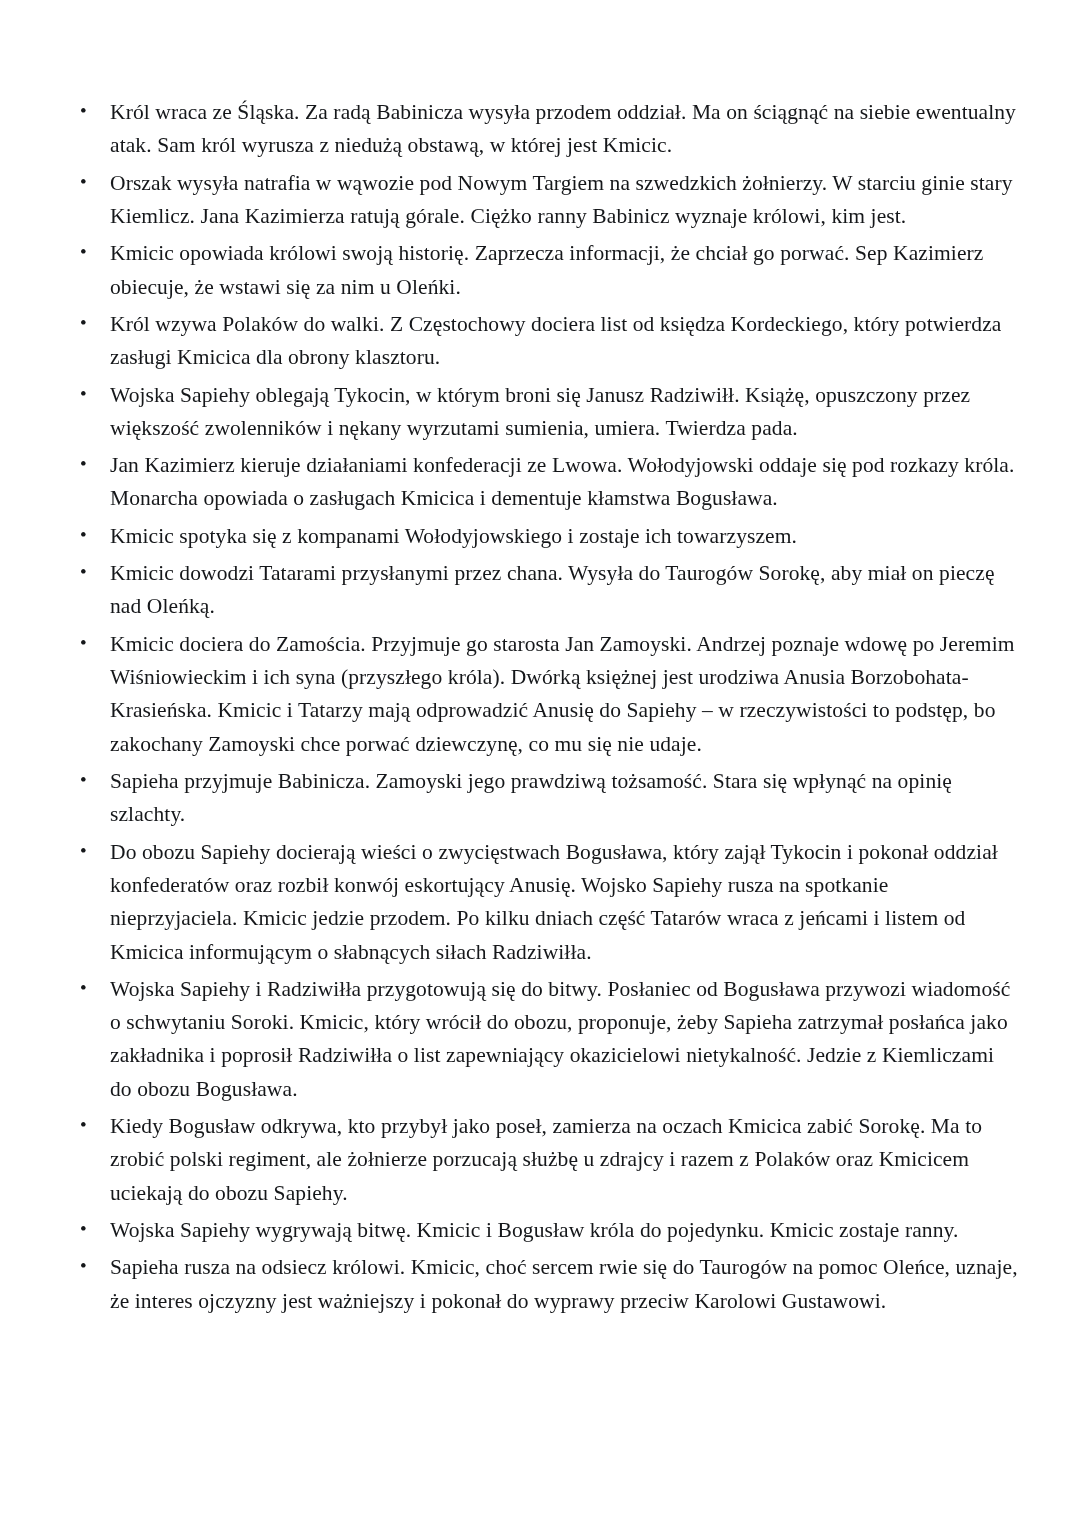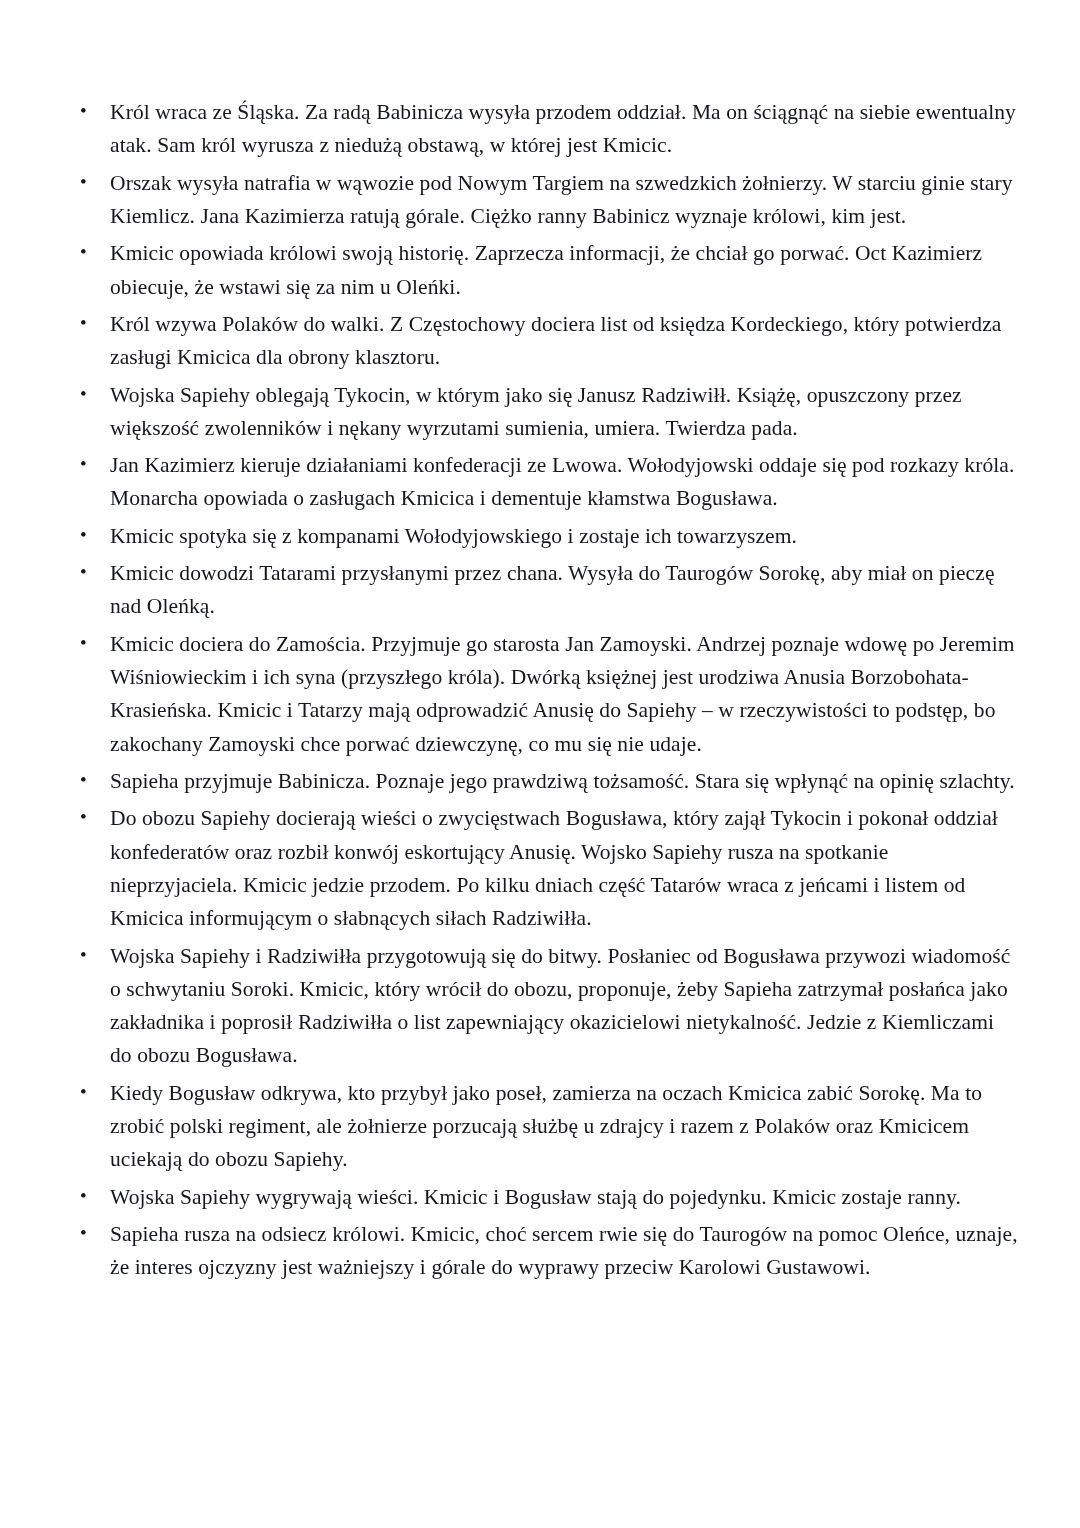--- a/index.html
+++ b/index.html
@@ -55,64 +55,64 @@
     <li class="summary-item">
       <span class="bullet">•</span>
       <span class="text">Król wraca ze Śląska. Za radą Babinicza wysyła przodem oddział. Ma on ściągnąć na siebie ewentualny atak. Sam król wyrusza z niedużą obstawą, w której jest Kmicic.</span>
     </li>
     <li class="summary-item">
       <span class="bullet">•</span>
       <span class="text">Orszak wysyła natrafia w wąwozie pod Nowym Targiem na szwedzkich żołnierzy. W starciu ginie stary Kiemlicz. Jana Kazimierza ratują górale. Ciężko ranny Babinicz wyznaje królowi, kim jest.</span>
     </li>
     <li class="summary-item">
       <span class="bullet">•</span>
-      <span class="text">Kmicic opowiada królowi swoją historię. Zaprzecza informacji, że chciał go porwać. Oct Kazimierz obiecuje, że wstawi się za nim u Oleńki.</span>
+      <span class="text">Kmicic opowiada królowi swoją historię. Zaprzecza informacji, że chciał go porwać. Sep Kazimierz obiecuje, że wstawi się za nim u Oleńki.</span>
     </li>
     <li class="summary-item">
       <span class="bullet">•</span>
       <span class="text">Król wzywa Polaków do walki. Z Częstochowy dociera list od księdza Kordeckiego, który potwierdza zasługi Kmicica dla obrony klasztoru.</span>
     </li>
     <li class="summary-item">
       <span class="bullet">•</span>
-      <span class="text">Wojska Sapiehy oblegają Tykocin, w którym jako się Janusz Radziwiłł. Książę, opuszczony przez większość zwolenników i nękany wyrzutami sumienia, umiera. Twierdza pada.</span>
+      <span class="text">Wojska Sapiehy oblegają Tykocin, w którym broni się Janusz Radziwiłł. Książę, opuszczony przez większość zwolenników i nękany wyrzutami sumienia, umiera. Twierdza pada.</span>
     </li>
     <li class="summary-item">
       <span class="bullet">•</span>
       <span class="text">Jan Kazimierz kieruje działaniami konfederacji ze Lwowa. Wołodyjowski oddaje się pod rozkazy króla. Monarcha opowiada o zasługach Kmicica i dementuje kłamstwa Bogusława.</span>
     </li>
     <li class="summary-item">
       <span class="bullet">•</span>
       <span class="text">Kmicic spotyka się z kompanami Wołodyjowskiego i zostaje ich towarzyszem.</span>
     </li>
     <li class="summary-item">
       <span class="bullet">•</span>
       <span class="text">Kmicic dowodzi Tatarami przysłanymi przez chana. Wysyła do Taurogów Sorokę, aby miał on pieczę nad Oleńką.</span>
     </li>
     <li class="summary-item">
       <span class="bullet">•</span>
       <span class="text">Kmicic dociera do Zamościa. Przyjmuje go starosta Jan Zamoyski. Andrzej poznaje wdowę po Jeremim Wiśniowieckim i ich syna (przyszłego króla). Dwórką księżnej jest urodziwa Anusia Borzobohata-Krasieńska. Kmicic i Tatarzy mają odprowadzić Anusię do Sapiehy – w rzeczywistości to podstęp, bo zakochany Zamoyski chce porwać dziewczynę, co mu się nie udaje.</span>
     </li>
     <li class="summary-item">
       <span class="bullet">•</span>
-      <span class="text">Sapieha przyjmuje Babinicza. Poznaje jego prawdziwą tożsamość. Stara się wpłynąć na opinię szlachty.</span>
+      <span class="text">Sapieha przyjmuje Babinicza. Zamoyski jego prawdziwą tożsamość. Stara się wpłynąć na opinię szlachty.</span>
     </li>
     <li class="summary-item">
       <span class="bullet">•</span>
       <span class="text">Do obozu Sapiehy docierają wieści o zwycięstwach Bogusława, który zajął Tykocin i pokonał oddział konfederatów oraz rozbił konwój eskortujący Anusię. Wojsko Sapiehy rusza na spotkanie nieprzyjaciela. Kmicic jedzie przodem. Po kilku dniach część Tatarów wraca z jeńcami i listem od Kmicica informującym o słabnących siłach Radziwiłła.</span>
     </li>
     <li class="summary-item">
       <span class="bullet">•</span>
       <span class="text">Wojska Sapiehy i Radziwiłła przygotowują się do bitwy. Posłaniec od Bogusława przywozi wiadomość o schwytaniu Soroki. Kmicic, który wrócił do obozu, proponuje, żeby Sapieha zatrzymał posłańca jako zakładnika i poprosił Radziwiłła o list zapewniający okazicielowi nietykalność. Jedzie z Kiemliczami do obozu Bogusława.</span>
     </li>
     <li class="summary-item">
       <span class="bullet">•</span>
       <span class="text">Kiedy Bogusław odkrywa, kto przybył jako poseł, zamierza na oczach Kmicica zabić Sorokę. Ma to zrobić polski regiment, ale żołnierze porzucają służbę u zdrajcy i razem z Polaków oraz Kmicicem uciekają do obozu Sapiehy.</span>
     </li>
     <li class="summary-item">
       <span class="bullet">•</span>
-      <span class="text">Wojska Sapiehy wygrywają wieści. Kmicic i Bogusław stają do pojedynku. Kmicic zostaje ranny.</span>
+      <span class="text">Wojska Sapiehy wygrywają bitwę. Kmicic i Bogusław króla do pojedynku. Kmicic zostaje ranny.</span>
     </li>
     <li class="summary-item">
       <span class="bullet">•</span>
-      <span class="text">Sapieha rusza na odsiecz królowi. Kmicic, choć sercem rwie się do Taurogów na pomoc Oleńce, uznaje, że interes ojczyzny jest ważniejszy i górale do wyprawy przeciw Karolowi Gustawowi.</span>
+      <span class="text">Sapieha rusza na odsiecz królowi. Kmicic, choć sercem rwie się do Taurogów na pomoc Oleńce, uznaje, że interes ojczyzny jest ważniejszy i pokonał do wyprawy przeciw Karolowi Gustawowi.</span>
     </li>
   </ul>
 </div>
 
 </body></html>

